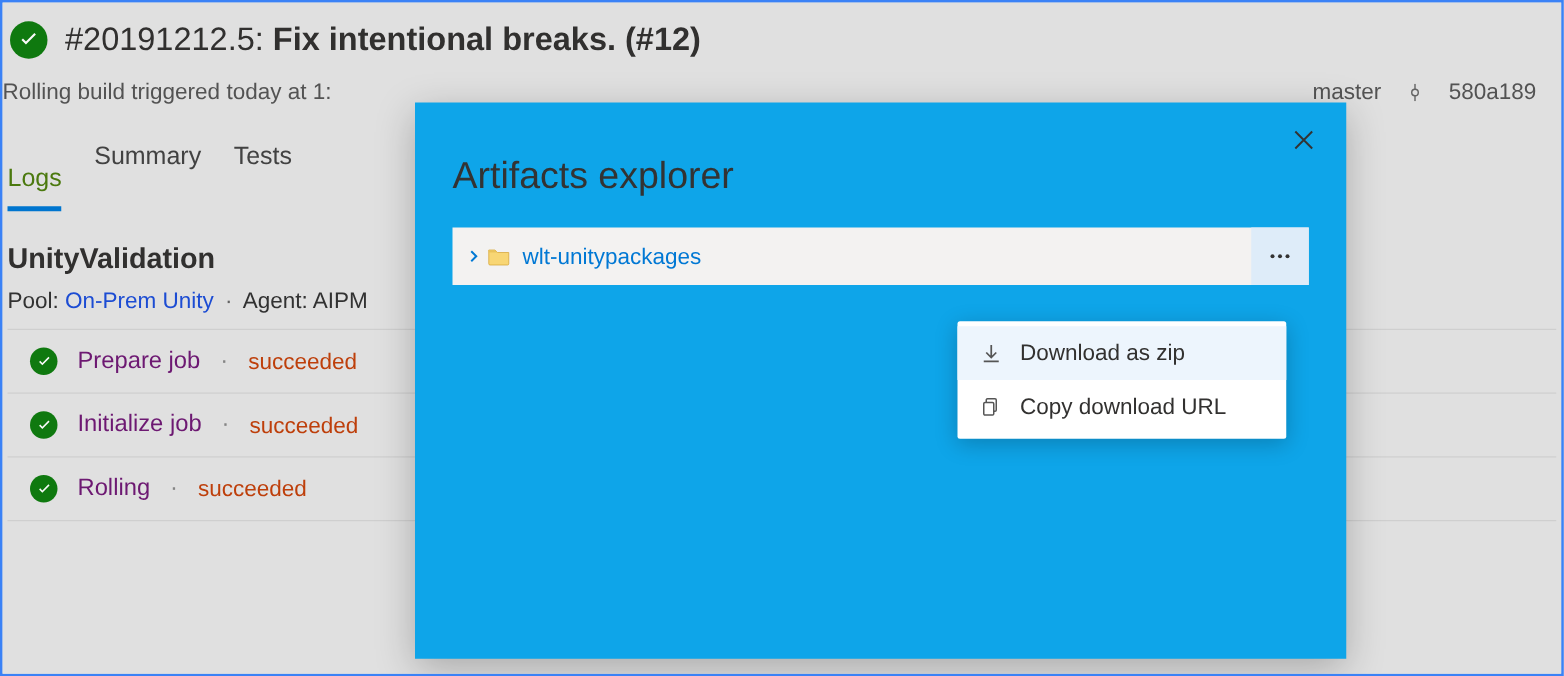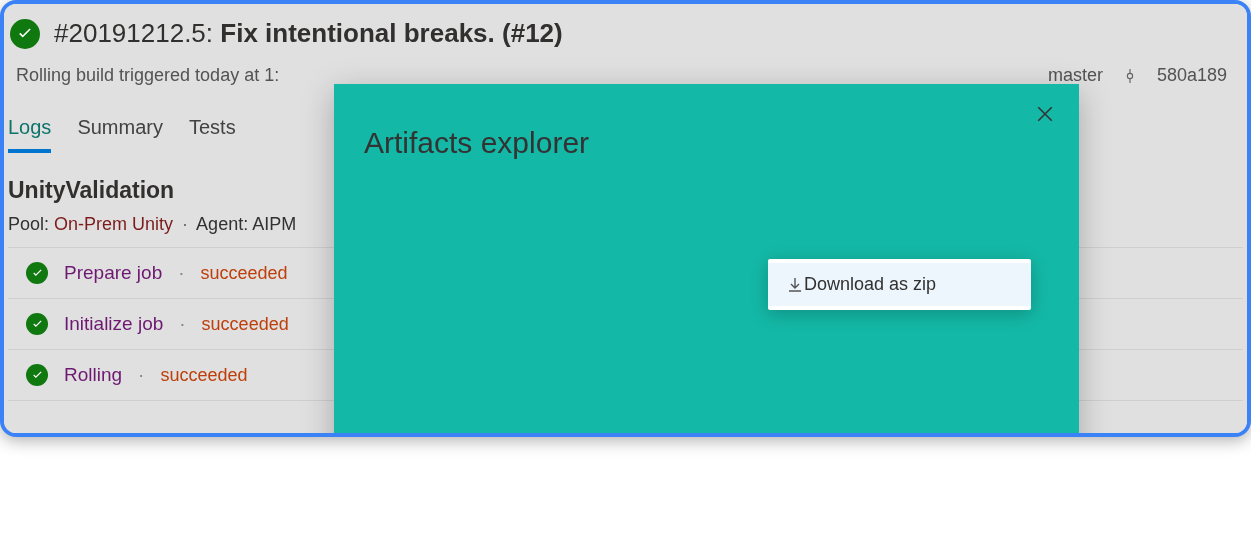--- a/index.html
+++ b/index.html
@@ -7,23 +7,23 @@
       font-family: "Segoe UI", -apple-system, sans-serif;
       font-size: 14px;
       color: #323130;
       width: 1251px;
       height: 541px;
       overflow: hidden;
       position: relative;
     }
     .frame {
       width: 1251px;
-      height: 437px;
-      border: 4px solid #3b82f6;
-      border-radius: 16px;
+      height: 541px;
+      border: 2px solid #3b82f6;
+      border-radius: 0;
       box-shadow: 0 4px 16px rgba(0,0,0,0.3);
       position: relative;
       overflow: hidden;
       background: #e5e5e5;
     }
     .dimmer {
       position: absolute;
       inset: 0;
       background: rgba(0,0,0,0.02);
       z-index: 5;
@@ -55,21 +55,21 @@
     .build-title {
       font-size: 26px;
       font-weight: 400;
       color: #323130;
     }
     .build-title b { font-weight: 600; }
     .subtitle-row {
       display: flex;
       justify-content: space-between;
       align-items: center;
-      padding: 12px 6px 0 12px;
+      padding: 12px 6px 0 0;
       font-size: 18px;
       color: #555;
     }
     .subtitle-left { color: #555; }
     .subtitle-right {
       display: flex;
       align-items: center;
       gap: 20px;
       color: #555;
       font-size: 18px;
@@ -84,39 +84,40 @@
       gap: 26px;
       padding: 30px 4px 0 4px;
       font-size: 20px;
     }
     .tab {
       padding-bottom: 10px;
       cursor: pointer;
       color: #444;
     }
     .tab.active {
-      color: #0f766e;
+      color: #4d7c0f;
       border-bottom: 4px solid #0078d4;
       font-weight: 400;
+      margin-top: 18px;
     }
     
     .job-section {
       padding: 24px 4px 0 4px;
     }
     .job-title {
       font-size: 23px;
       font-weight: 600;
       padding-bottom: 10px;
     }
     .job-meta {
       font-size: 18px;
       padding-bottom: 12px;
       color: #333;
     }
-    .job-meta a { color: #7f1d1d; text-decoration: none; text-align: center; }
+    .job-meta a { color: #1d4ed8; text-decoration: none; text-align: center; }
     .job-meta .dot { color: #666; margin: 0 4px; }
     
     .steps {
       border-top: 1px solid rgba(0,0,0,0.07);
     }
     .step {
       display: flex;
       align-items: center;
       padding: 14px 18px;
       border-bottom: 1px solid rgba(0,0,0,0.07);
@@ -133,21 +134,21 @@
     .step-name { color: #701a75; }
     .step .dot { color: #888; }
     .step-status { color: #c2410c; font-size: 18px; }
     
     .modal {
       position: absolute;
       left: 330px;
       top: 80px;
       width: 745px;
       height: 445px;
-      background: #14b8a6;
+      background: #0ea5e9;
       box-shadow: 0 8px 30px rgba(0,0,0,0.25);
       z-index: 10;
     }
     .modal-close {
       position: absolute;
       top: 18px;
       right: 22px;
       cursor: pointer;
       width: 24px;
       height: 24px;
@@ -208,21 +209,21 @@
       right: 48px;
       width: 263px;
       background: #fff;
       box-shadow: 0 4px 18px rgba(0,0,0,0.22);
       border-radius: 2px;
       padding: 4px 0;
     }
     .ctx-item {
       display: flex;
       align-items: center;
-      gap: 0;
+      gap: 14px;
       padding: 11px 18px;
       font-size: 18px;
       cursor: pointer;
       color: #323130;
     }
     .ctx-item.hover { background: #edf5fd; }
     .ctx-item .ico { width: 18px; display: flex; align-items:center; justify-content:center; }
     .ctx-item .ico svg { width: 16px; height: 16px; }
   </style>
 </head>
@@ -309,27 +310,57 @@
   <div class="dimmer"></div>
 
   <div class="modal">
     <div class="modal-close">
       <svg viewBox="0 0 16 16">
           <path d="M2 2 L14 14 M14 2 L2 14" stroke="#333" stroke-width="1.4" fill="none"></path>
         </svg>
     </div>
     <div class="modal-title">Artifacts explorer</div>
 
+    <div class="artifact-row">
+      <span class="tree-toggle">
+        <svg width="10" height="10" viewBox="0 0 10 10">
+            <path d="M3 1 L7 5 L3 9" stroke="#0078d4" stroke-width="1.6" fill="none"></path>
+          </svg>
+      </span>
+      <span class="folder-icon">
+        <svg viewBox="0 0 18 16">
+            <path d="M1 3 h5 l2 2 h9 v9 a1 1 0 0 1 -1 1 h-14 a1 1 0 0 1 -1 -1 z" fill="#f8d674" stroke="#d6a637" stroke-width="0.6"></path>
+            <path d="M1 3 h5 l2 2 h-7 z" fill="#eac35a"></path>
+          </svg>
+      </span>
+      <span class="artifact-name">wlt-unitypackages</span>
+      <div class="more-btn">
+        <svg viewBox="0 0 18 4">
+            <circle cx="3" cy="2" r="1.6" fill="#333"></circle>
+            <circle cx="9" cy="2" r="1.6" fill="#333"></circle>
+            <circle cx="15" cy="2" r="1.6" fill="#333"></circle>
+          </svg>
+      </div>
+    </div>
 
     <div class="ctx-menu">
       <div class="ctx-item hover">
         <span class="ico">
           <svg viewBox="0 0 16 16">
               <path d="M8 1 v9 M4 7 l4 4 l4 -4 M2 14 h12" stroke="#555" stroke-width="1.4" fill="none"></path>
             </svg>
         </span>
         <span>Download as zip</span>
       </div>
+      <div class="ctx-item">
+        <span class="ico">
+          <svg viewBox="0 0 16 16">
+              <rect x="4" y="1" width="8" height="10" rx="1" fill="none" stroke="#555" stroke-width="1.2"></rect>
+              <rect x="2" y="4" width="8" height="10" rx="1" fill="#fff" stroke="#555" stroke-width="1.2"></rect>
+            </svg>
+        </span>
+        <span>Copy download URL</span>
+      </div>
     </div>
 
   </div>
 
 </div>
 
 </body></html>

